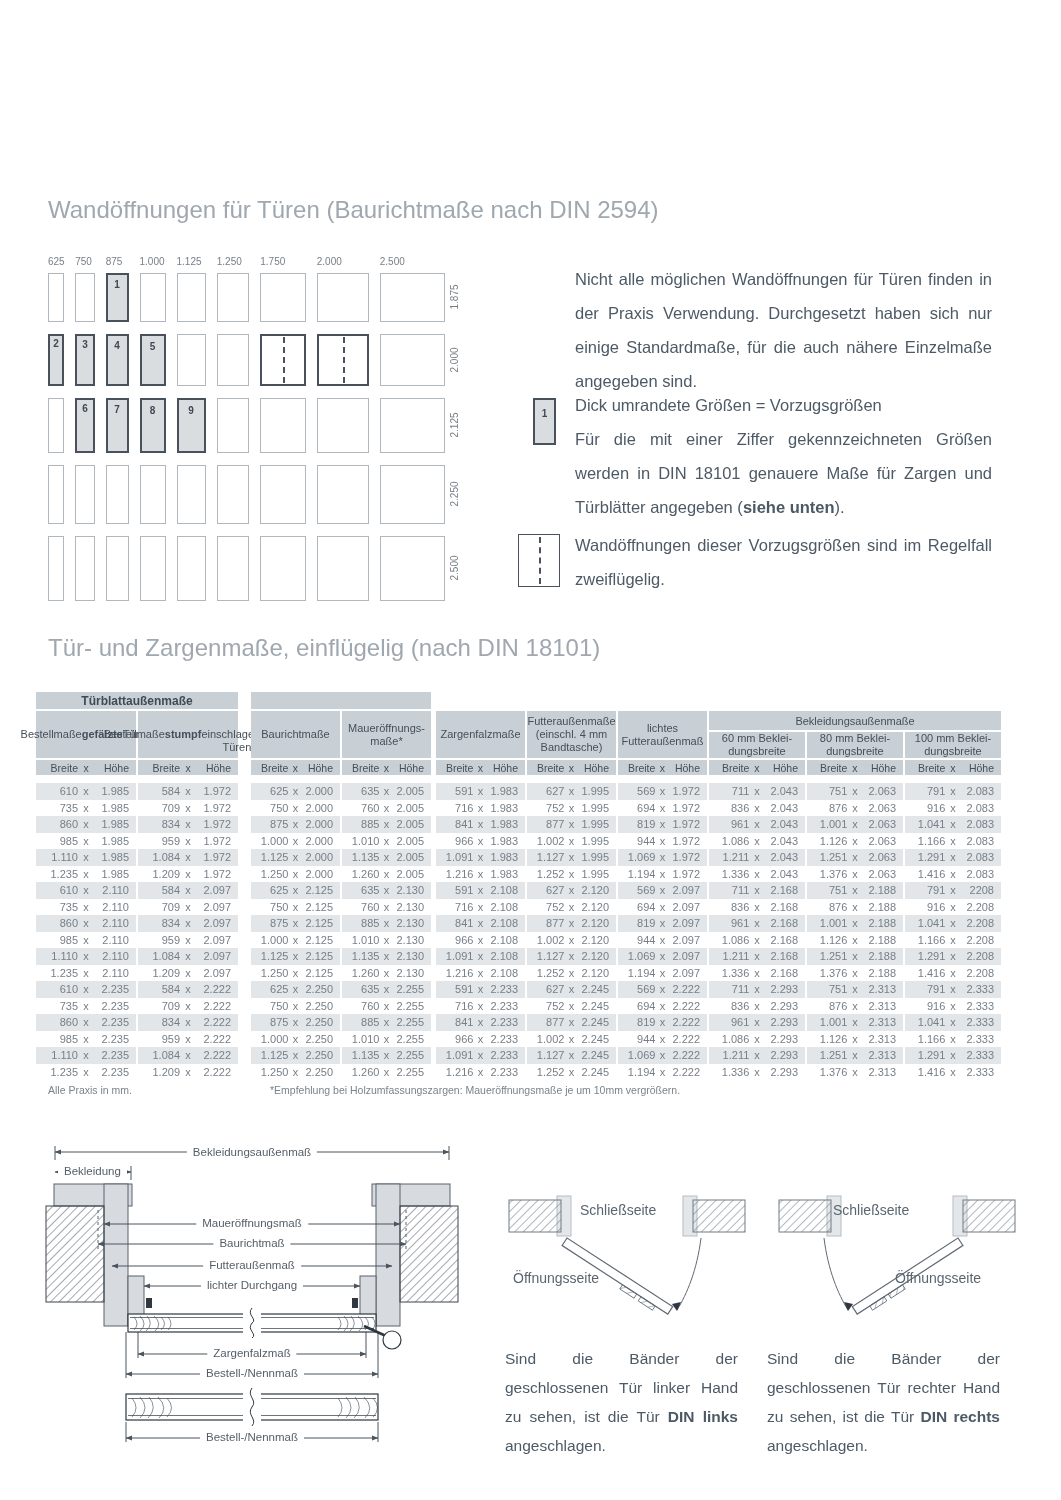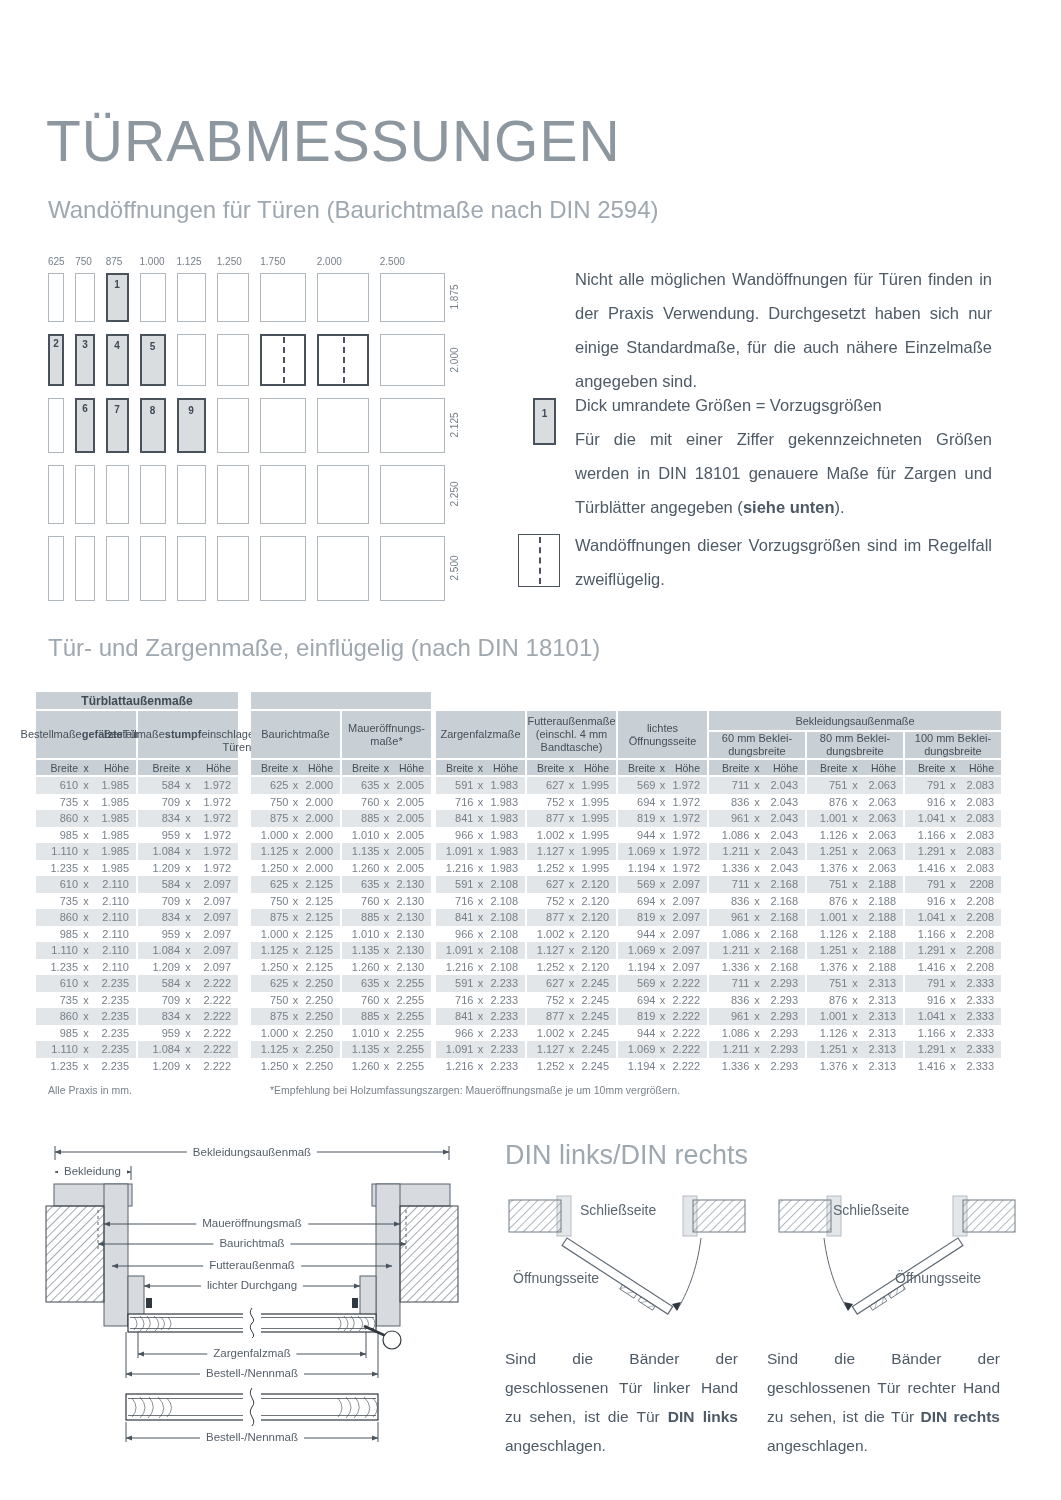--- a/index.html
+++ b/index.html
@@ -46,21 +46,21 @@
   .h1cell{background:#c9d0d5;display:flex;align-items:center;justify-content:center;font-size:12px;font-weight:bold;color:#3f4a55}
   .wA{width:202px}.wBC{width:180px}.wZ{width:565px}
   .g2m{margin-right:2px}.g5m{margin-right:5px}.g13m{margin-right:13px}
   .t-band2{height:47px;margin-bottom:2px}
   .h2cell{background:#c9d0d5;display:flex;align-items:center;justify-content:center;text-align:center;font-size:11px;line-height:13px;color:#454f59;white-space:pre-line}
   .w100{width:100px}.w89{width:89px}.w96{width:96px}
   .bek{width:292px;display:flex;flex-direction:column}
   .bek-top{height:20px;margin-bottom:2px;background:#c9d0d5;display:flex;align-items:center;justify-content:center;font-size:11px;color:#454f59}
   .bek-row{flex:1;display:flex}
   .bek-row .h2cell{height:auto}
-  .t-band3{height:15px;margin-bottom:2px}
+  .t-band3{height:15px;margin-bottom:8px}
   .t-cell{display:flex;align-items:center;font-size:11px;color:#767f88;height:100%}
   .t-cell.mhead{background:#c9d0d5;color:#454f59;font-size:10.5px}
   .t-cell.shade{background:#e2e6e8}
   .t-row{height:16.5px}
   .tb{flex:0 0 42%;text-align:right}
   .tx{flex:0 0 16%;text-align:center}
   .th2{flex:1;text-align:right;padding-right:7px}
 
   .footnote{top:1084px;font-size:10.5px;color:#7a838b}
   .fn1{left:48px}.fn2{left:270px}
@@ -77,21 +77,20 @@
   .din-label{position:absolute;font-size:14px;color:#5a6570;white-space:nowrap}
   .din-text{position:absolute;top:198px;width:233px;font-size:15.5px;line-height:29px;color:#4d5a66;text-align:justify}
 
   .footer{left:0;top:1428px;width:100%;text-align:center;font-size:27px;color:#111;letter-spacing:.5px}
 </style>
 </head>
 <body>
 
 <div class="page">
 
-  <div class="abs h1">TÜRABMESSUNGEN</div>
   <div class="abs h2">Wandöffnungen für Türen (Baurichtmaße nach DIN 2594)</div>
 
   <div class="abs wall-grid">
       <div class="wg-labels">
         <div class="wg-lab" style="width: 16.25px; margin-right: 11px;">
           <span>625</span>
         </div>
         <div class="wg-lab" style="width: 19.5px; margin-right: 11px;">
           <span>750</span>
         </div>
@@ -227,21 +226,21 @@
       <div class="h2cell w100 g13m"><span>Bestellmaße </span><span class="bold">stumpf</span><span>
 einschlagende Türen</span></div>
       <div class="h2cell w89 g2m"><span>Baurichtmaße</span></div>
       <div class="h2cell w89 g5m"><span>Maueröffnungs-
 maße*</span></div>
       <div class="h2cell w89 g2m"><span>Zargenfalzmaße</span></div>
       <div class="h2cell w89 g2m"><span>Futteraußenmaße
 (einschl. 4 mm
 Bandtasche)</span></div>
       <div class="h2cell w89 g2m"><span>lichtes
-Öffnungsseite</span></div>
+Futteraußenmaß</span></div>
       <div class="bek">
         <div class="bek-top">Bekleidungsaußenmaße</div>
         <div class="bek-row">
           <div class="h2cell w96 g2m"><span>60 mm Beklei-
 dungsbreite</span></div>
           <div class="h2cell w96 g2m"><span>80 mm Beklei-
 dungsbreite</span></div>
           <div class="h2cell w96"><span>100 mm Beklei-
 dungsbreite</span></div>
         </div>
@@ -1328,21 +1327,20 @@
     <span class="dim-label dl-center" style="top:77px">Maueröffnungsmaß</span>
     <span class="dim-label dl-center" style="top:97px">Baurichtmaß</span>
     <span class="dim-label dl-center" style="top:119px">Futteraußenmaß</span>
     <span class="dim-label dl-center" style="top:139px">lichter Durchgang</span>
     <span class="dim-label dl-center" style="top:207px">Zargenfalzmaß</span>
     <span class="dim-label dl-center" style="top:227px">Bestell-/Nennmaß</span>
     <span class="dim-label dl-center" style="top:291px">Bestell-/Nennmaß</span>
   </div>
 
   <div class="abs din">
-    <div class="din-h">DIN links/DIN rechts</div>
 
     <svg class="din-svg" style="left:0" width="245" height="152" viewBox="0 0 245 152">
       <defs>
         <pattern id="hA" width="6" height="6" patternUnits="userSpaceOnUse" patternTransform="rotate(45)">
           <line x1="0" y1="0" x2="0" y2="6" stroke="#707a84" stroke-width="1.1"></line>
         </pattern>
       </defs>
       <rect x="52" y="6" width="14" height="40" fill="#e3e7ea" stroke="#b6bdc3"></rect>
       <rect x="178" y="6" width="14" height="40" fill="#e3e7ea" stroke="#b6bdc3"></rect>
       <rect x="4" y="10" width="52" height="32" fill="url(#hA)" stroke="#707a84"></rect>

